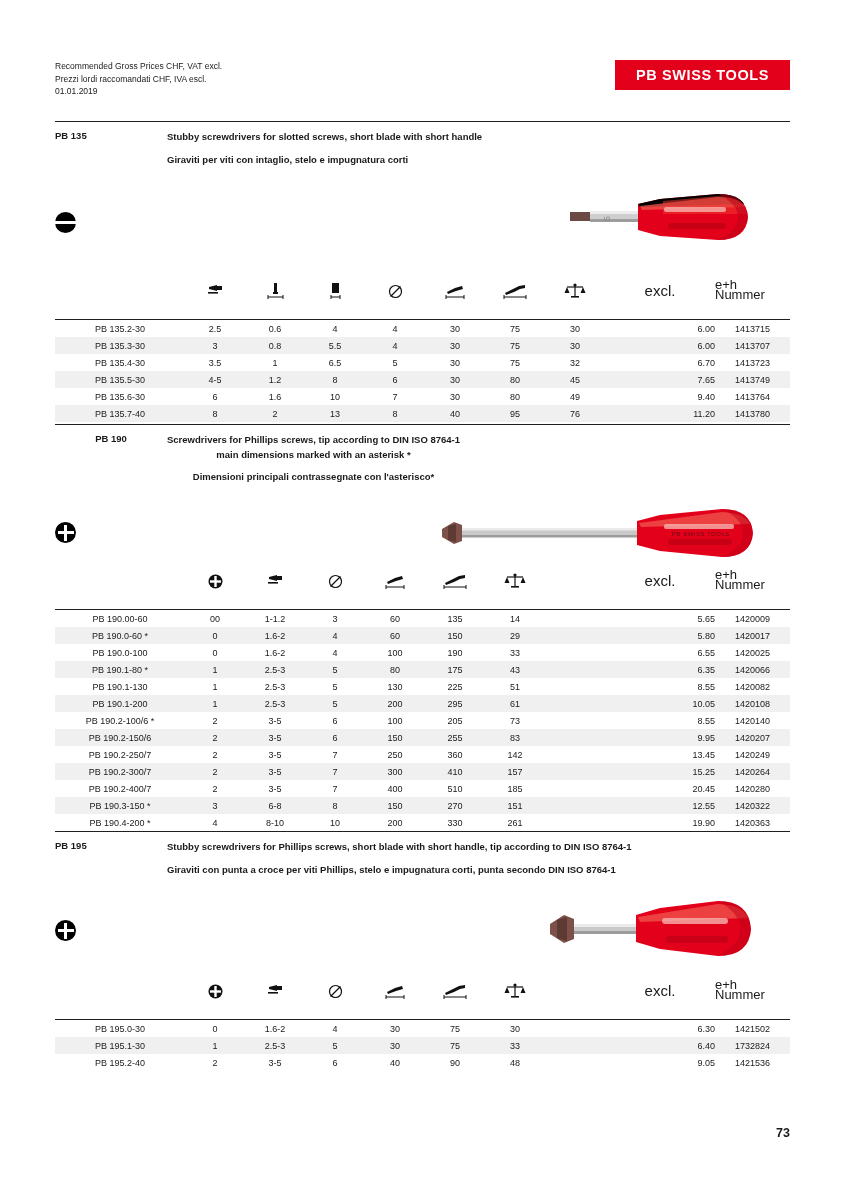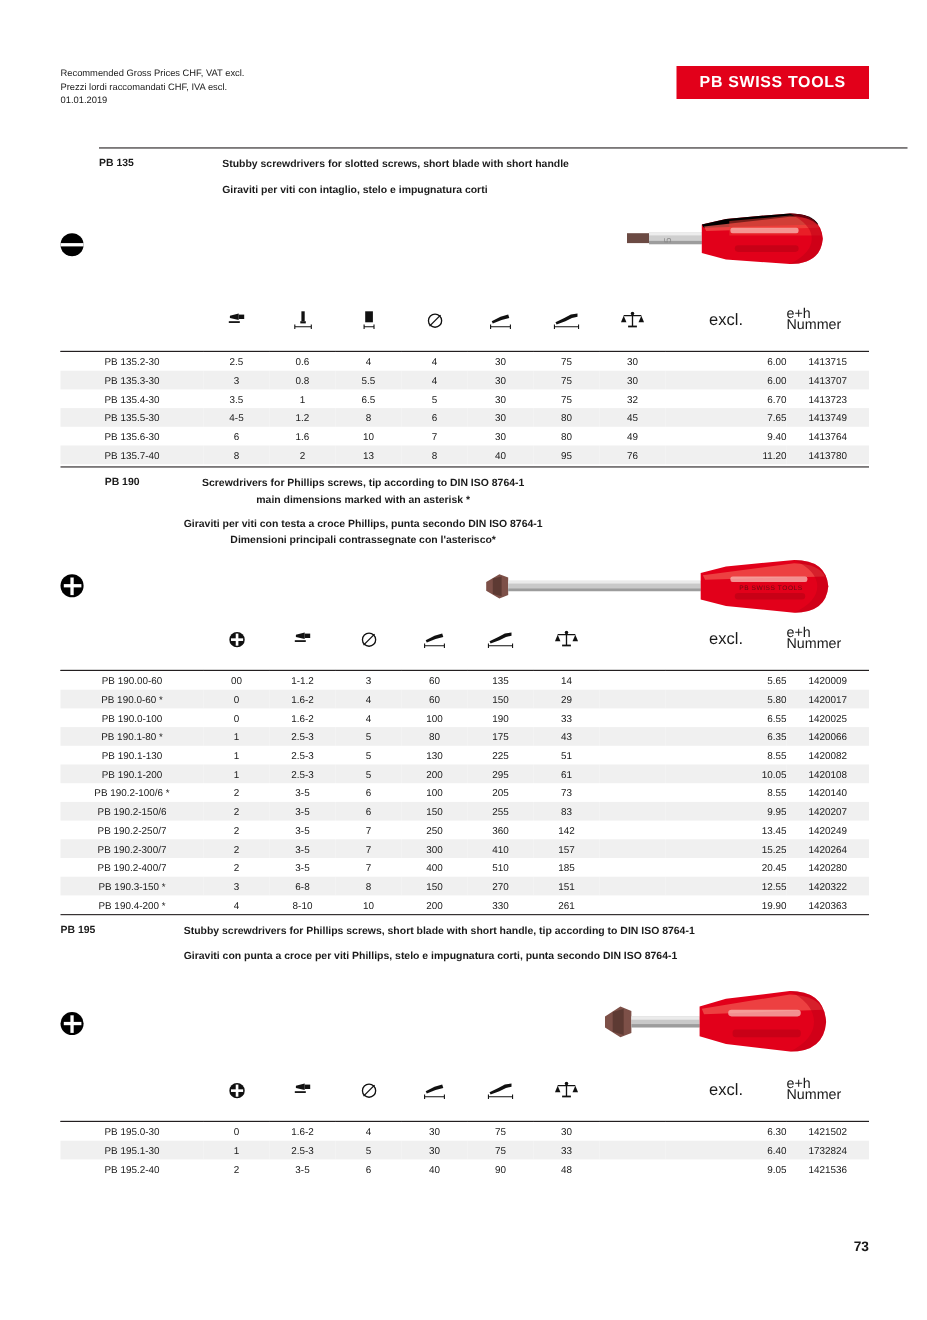--- a/index.html
+++ b/index.html
@@ -203,21 +203,21 @@
     <div class="header-text">
       <div>Recommended Gross Prices CHF, VAT excl.</div>
       <div>Prezzi lordi raccomandati CHF, IVA escl.</div>
       <div>01.01.2019</div>
     </div>
     <div class="logo">
       <span class="logo-text">PB SWISS TOOLS</span>
     </div>
   </div>
 
-  <div class="section" style="top:134px;margin-left:35px;">
+  <div class="section" style="top:121px;">
     <div class="rule"></div>
     <div class="sec-head">
       <div class="sec-code">PB 135</div>
       <div class="sec-titles">
         <div>Stubby screwdrivers for slotted screws, short blade with short handle</div>
         <div class="gap"></div>
         <div>Giraviti per viti con intaglio, stelo e impugnatura corti</div>
       </div>
     </div>
   </div>
@@ -396,21 +396,20 @@
   </table>
 
   <div class="section" style="top:424px;text-align:center;">
     <div class="rule"></div>
     <div class="sec-head">
       <div class="sec-code">PB 190</div>
       <div class="sec-titles">
         <div>Screwdrivers for Phillips screws, tip according to DIN ISO 8764-1</div>
         <div>main dimensions marked with an asterisk *</div>
         <div class="gap"></div>
-        <div>Giraviti per viti con testa a croce Phillips, punta secondo DIN ISO 8764-1</div>
         <div>Dimensioni principali contrassegnate con l'asterisco*</div>
       </div>
     </div>
   </div>
 
   <div class="big-sym" style="left:55px; top:522px;">
     <div class="phillips-glyph"></div>
   </div>
 
   <div class="prod-img" style="left:440px; top:505px; width:315px; height:62px;">

